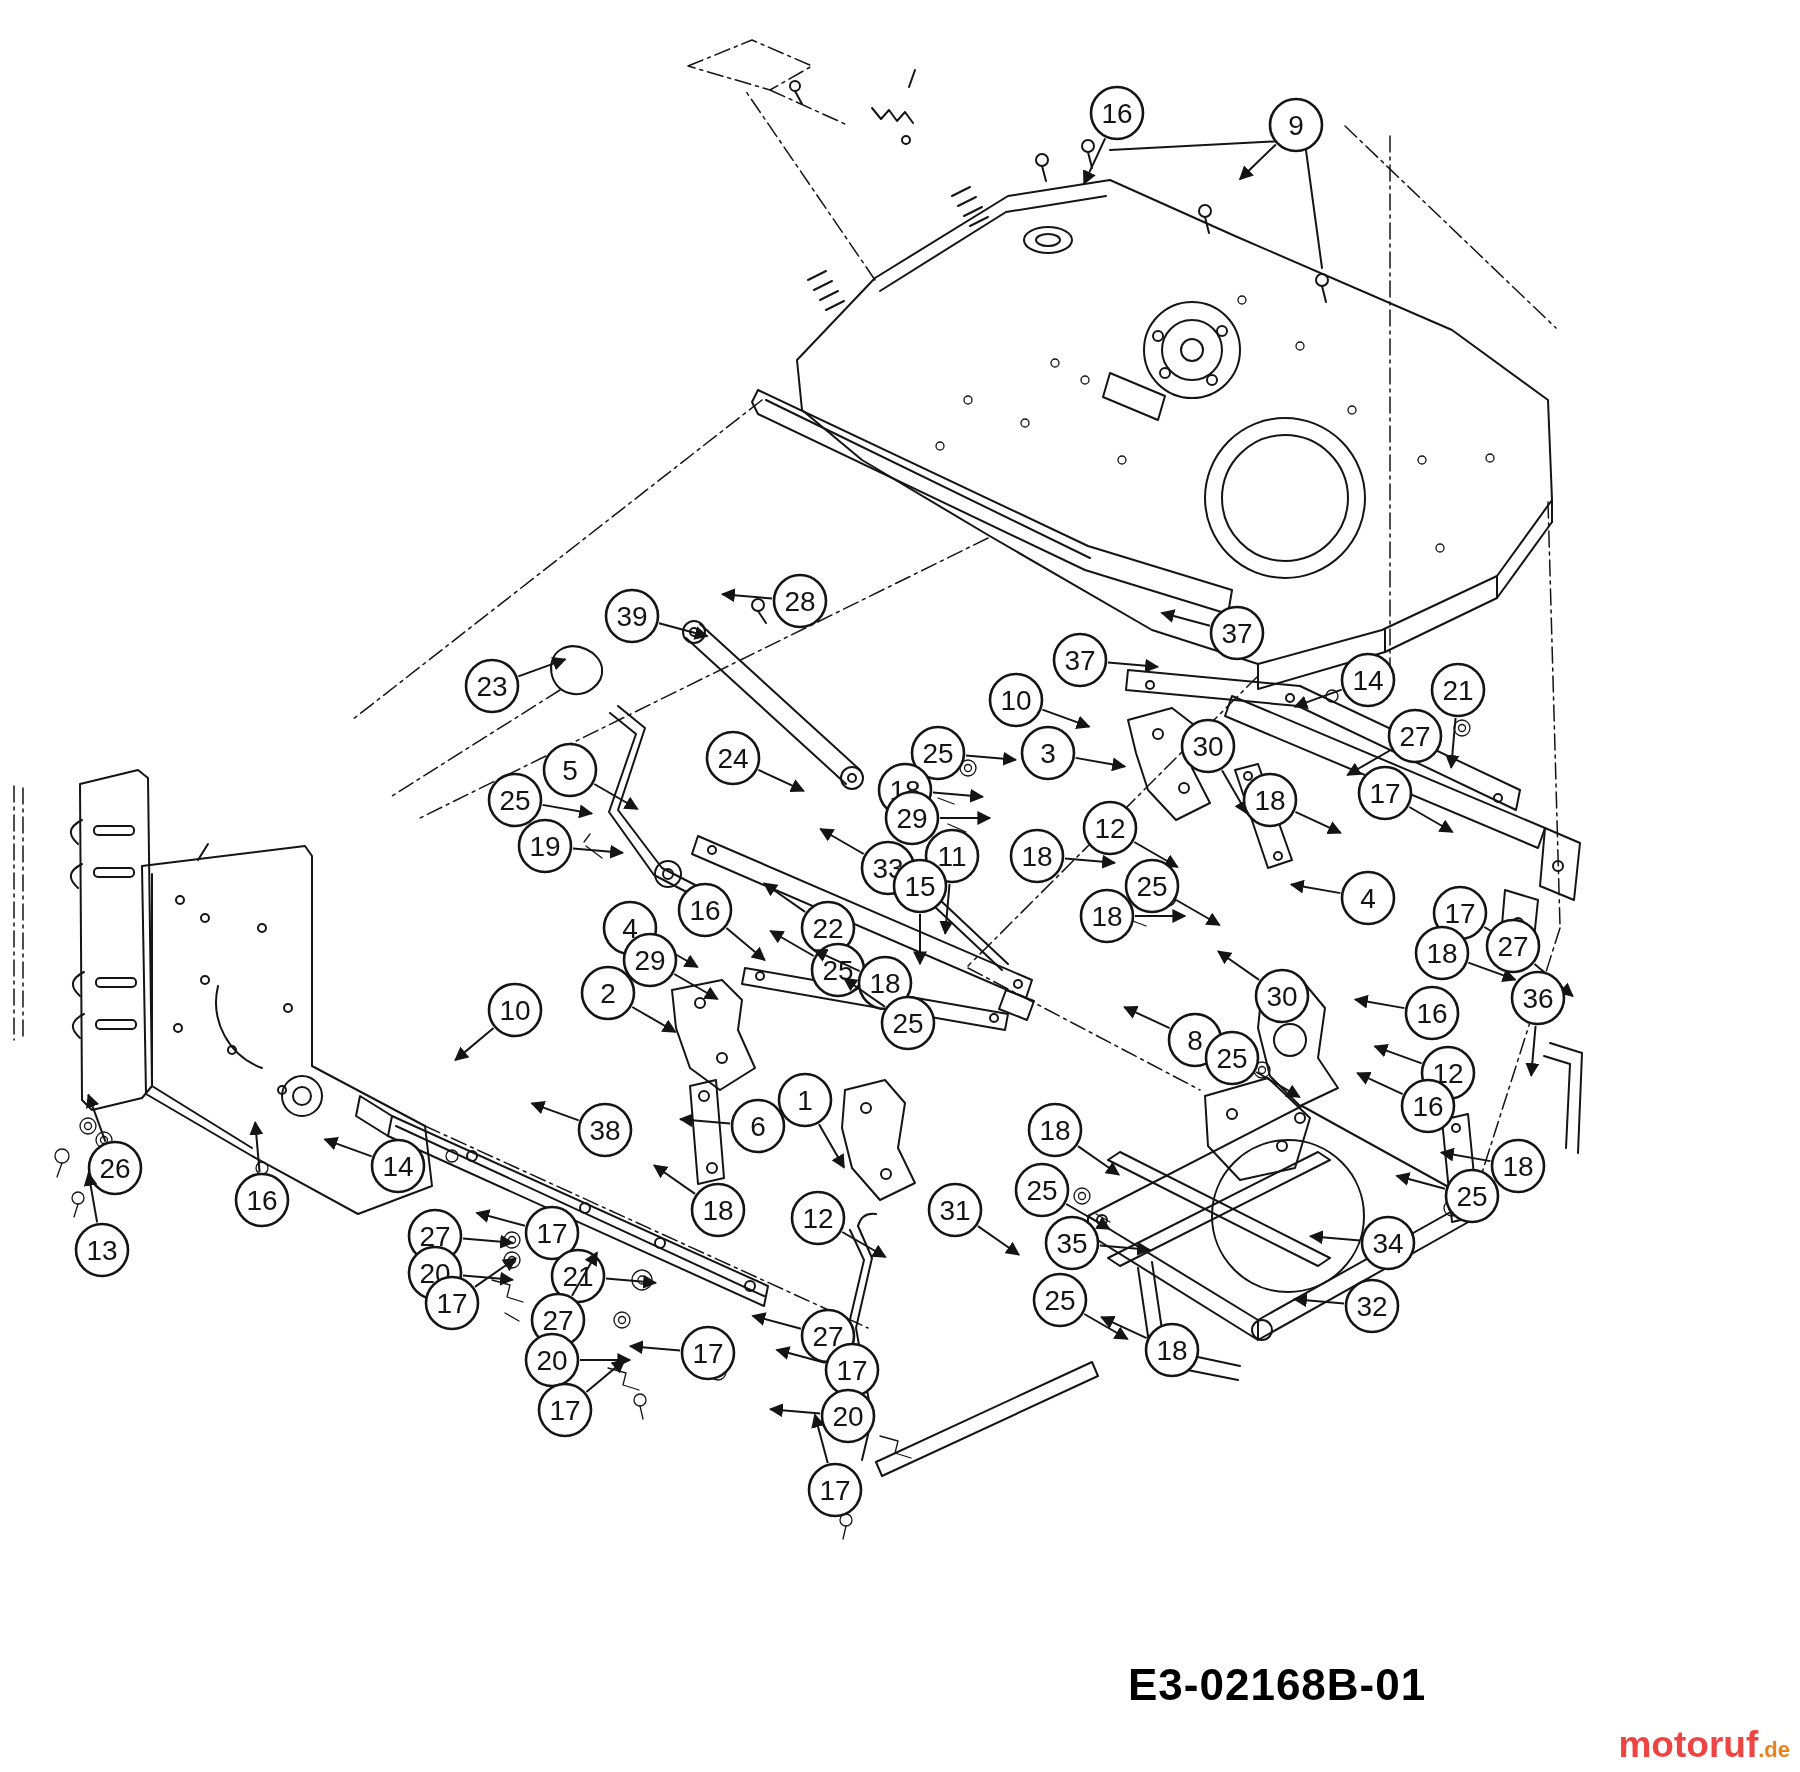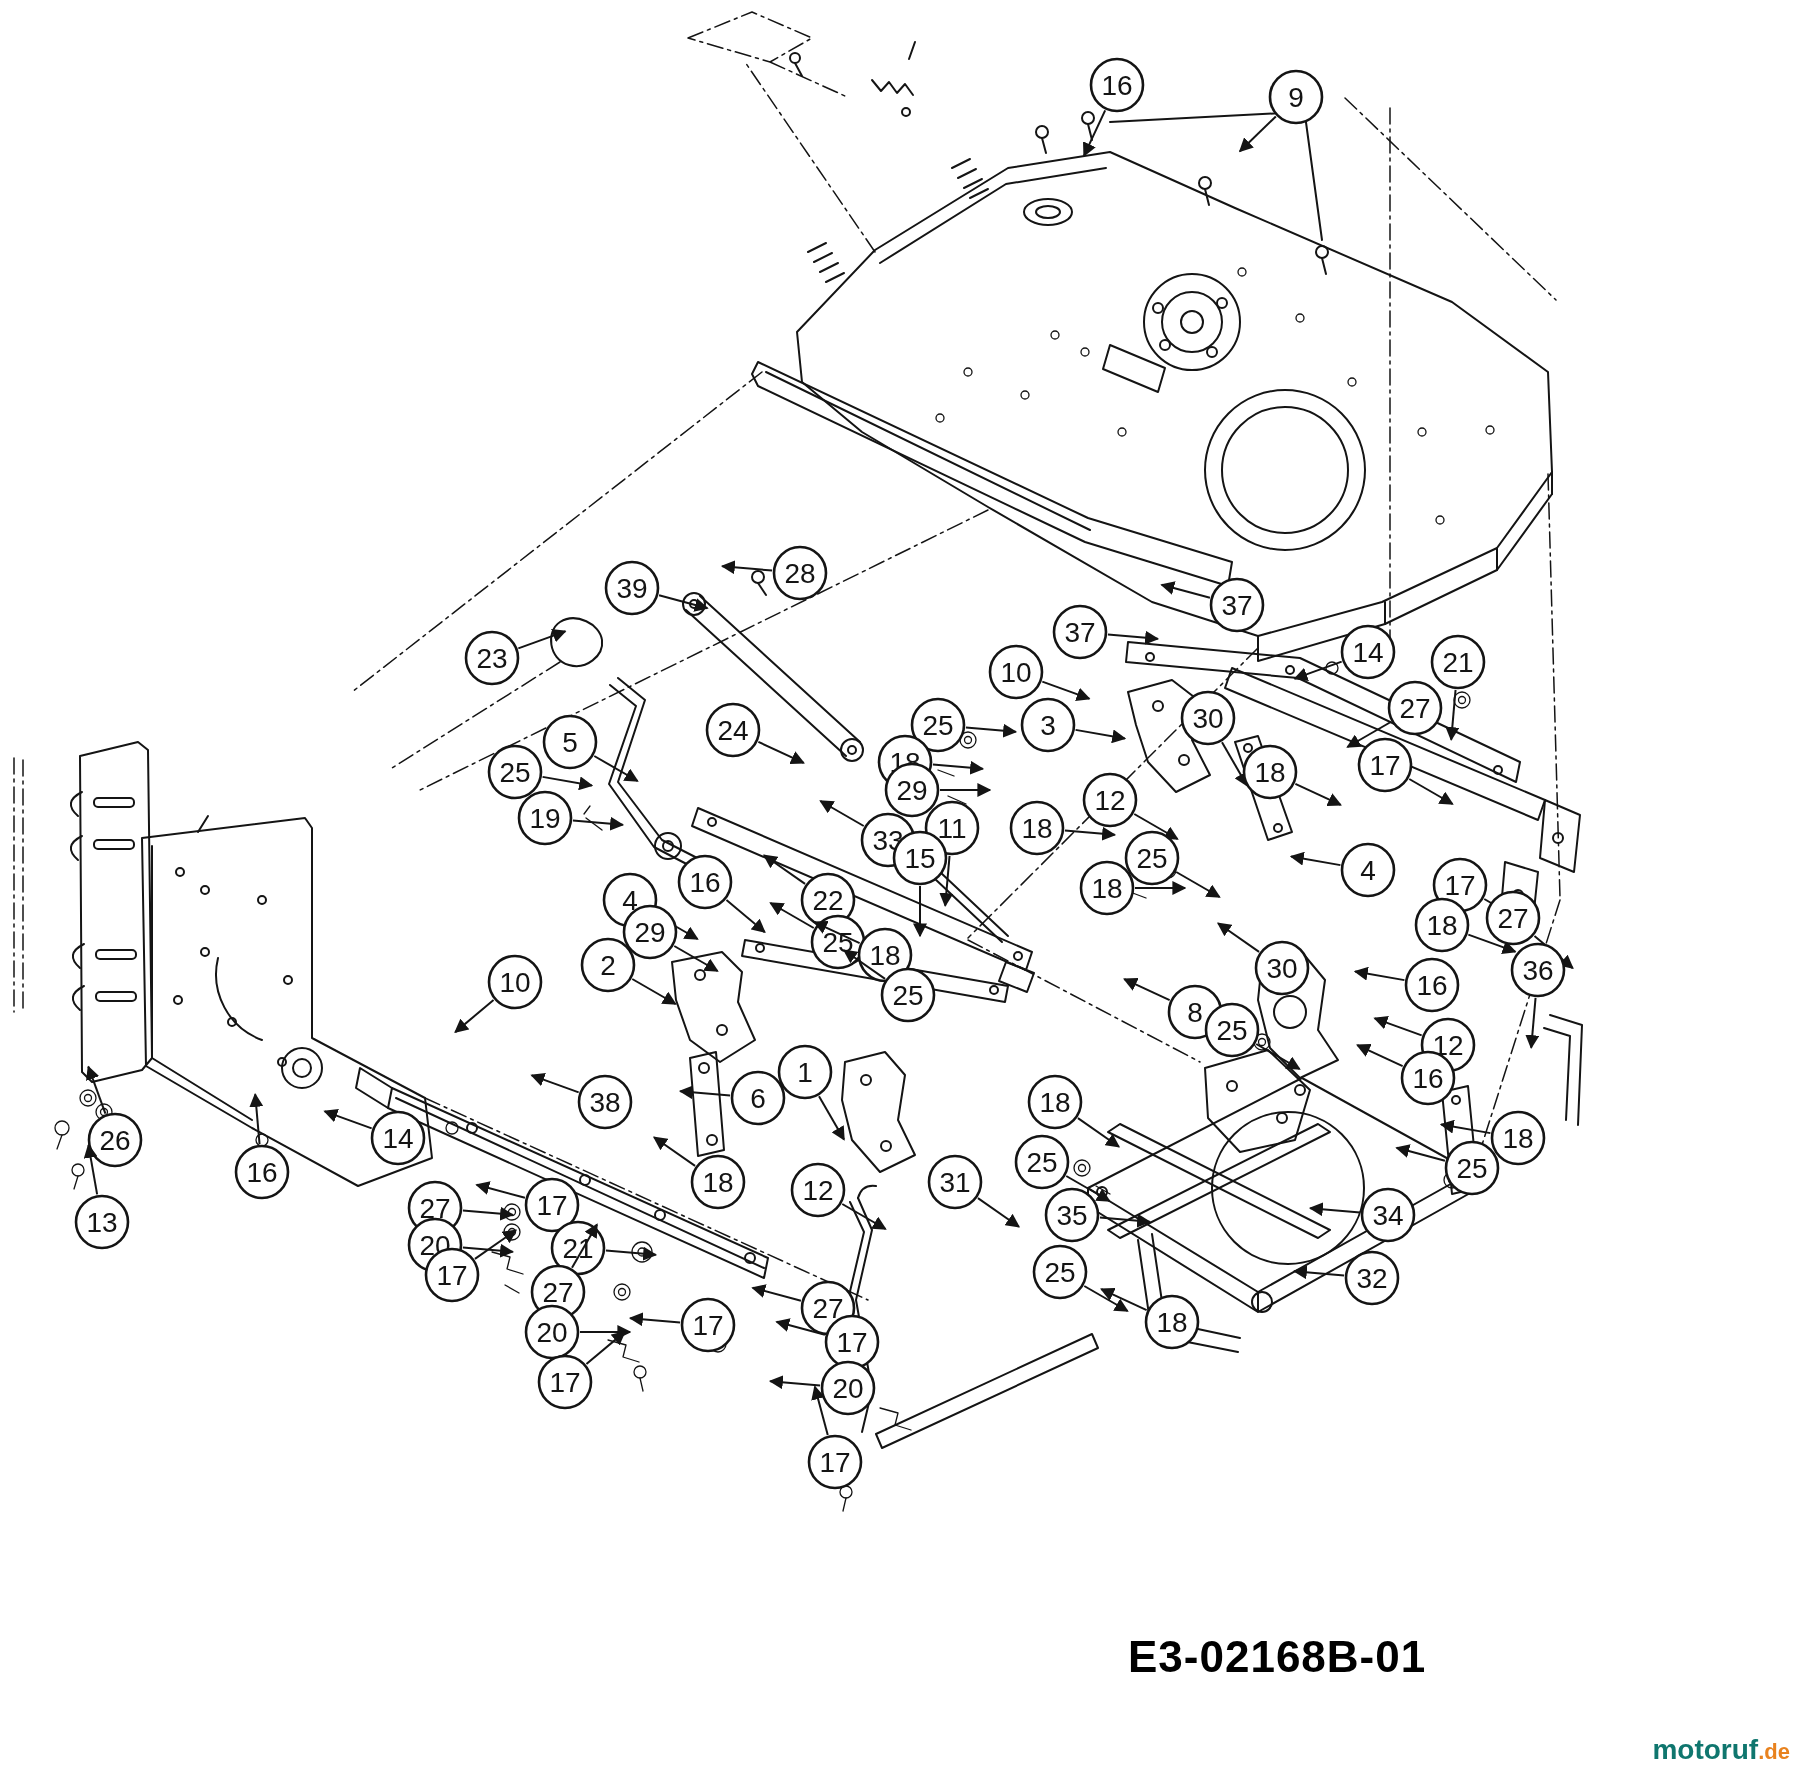--- a/index.html
+++ b/index.html
@@ -1,32 +1,32 @@
 <!DOCTYPE html>
 <html><head>
 <meta charset="utf-8">
 <style>
   html,body{margin:0;padding:0;background:#ffffff;}
   body{width:1800px;height:1772px;position:relative;overflow:hidden;
        font-family:"Liberation Sans",sans-serif;}
-  .stage{position:absolute;inset:0;}
+  .stage{position:absolute;inset:0;margin-top:28px;}
   svg{position:absolute;left:0;top:0;}
   .ln path,.ln circle,.ln ellipse,.ln rect,.ln line{
     fill:none;stroke:#141414;stroke-width:2;stroke-linecap:round;stroke-linejoin:round;}
   .thin, .ln .thin path, .ln .thin circle{stroke-width:1.3;}
   g.thin path, g.thin circle{stroke-width:1.3;}
   .dash path{stroke-dasharray:16 5 3 5;stroke-width:1.5;}
   .callout circle{fill:#ffffff;stroke:#141414;stroke-width:2.6;}
   .callout line{stroke:#141414;stroke-width:2;}
   .callout text{fill:#141414;font-family:"Liberation Sans",sans-serif;
     font-size:28px;font-weight:500;text-anchor:middle;}
   .part-number{position:absolute;left:1128px;top:1632px;font-size:44px;
     font-weight:bold;color:#000;letter-spacing:1px;}
   .watermark{position:absolute;right:10px;bottom:6px;font-weight:bold;}
-  .watermark .wm-name{color:#0f766e;font-size:28px;}
+  .watermark .wm-name{color:#ef4444;font-size:37px;}
   .watermark .wm-tld{color:#e8821e;font-size:22px;}
 </style>
 </head>
 <body>
 
 <div class="stage">
 
   <svg width="1800" height="1772" viewBox="0 0 1800 1772">
     <defs>
       <marker id="arrow" viewBox="0 0 10 10" refX="9" refY="5" markerWidth="7" markerHeight="7" orient="auto-start-reverse">

